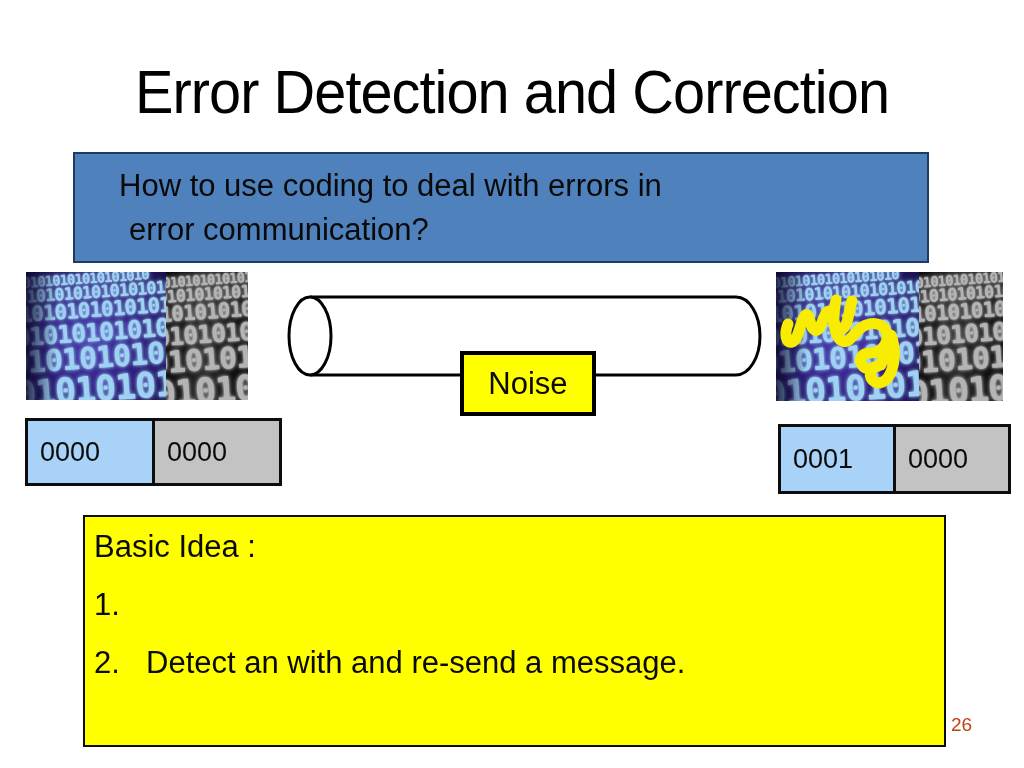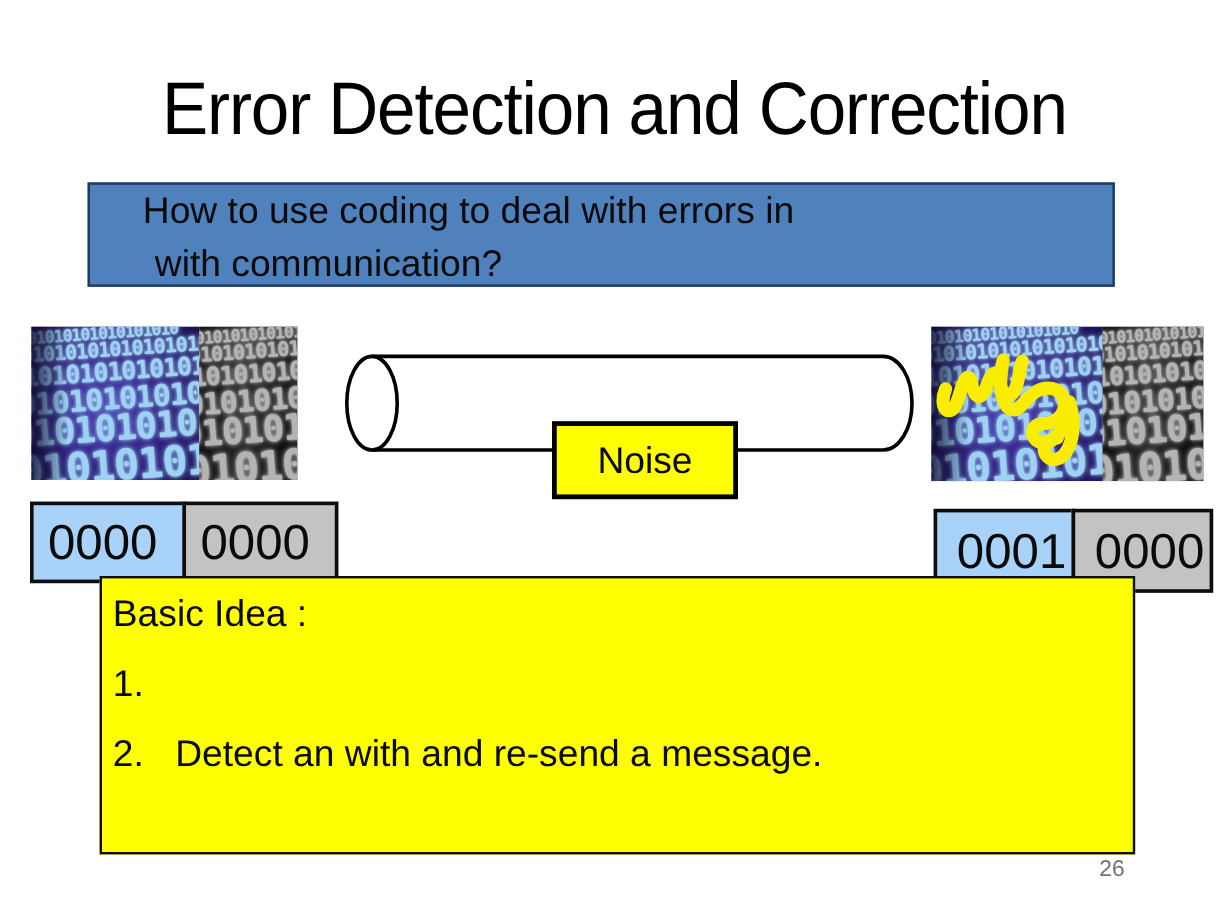--- a/index.html
+++ b/index.html
@@ -18,24 +18,24 @@
     position:absolute; top:56px; left:0; width:1024px;
     text-align:center;
     font-size:62px; font-weight:400; letter-spacing:-1px;
     transform:scaleX(0.93);
     color:#000;
     white-space:nowrap;
   }
 
   
   .question-box {
-    position:absolute; left:73px; top:152px; width:856px; height:87px;
+    position:absolute; left:73px; top:152px; width:856px; height:111px;
     background:#4f81bd;
     border:2px solid #1c3c62;
-    padding:0 10px 0 44px;
+    padding:10px 10px 0 44px;
     font-size:31px; line-height:44px;
     color:#0a0a0a;
   }
   .question-box .line2 { padding-left:10px; }
 
   
   .binary-img {
     position:absolute;
     display:flex;
     overflow:hidden;
@@ -65,70 +65,70 @@
   .bin-blue .bin-lines { color:#9fd2f2; text-shadow:0 0 5px rgba(150,210,255,.95), 0 0 2px rgba(190,230,255,.9); }
   .bin-gray .bin-lines { color:#b4b4b4; text-shadow:0 0 5px rgba(210,210,210,.9), 0 0 2px rgba(240,240,240,.8); }
 
   .scribble-svg { position:absolute; inset:0; width:100%; height:100%; }
 
   
   .channel-svg { position:absolute; left:280px; top:292px; width:500px; height:90px; }
 
   
   .noise-box {
-    position:absolute; left:460px; top:351px; width:155px; height:65px;
+    position:absolute; left:460px; top:351px; width:136px; height:65px;
     background:#ffff00;
     border:4px solid #000;
     display:flex; align-items:center; justify-content:center;
     font-size:31px; color:#0a0a0a;
   }
 
   
   .codeword { position:absolute; display:flex; }
   .codeword.sender   { left:25px;  top:418px; }
   .codeword.receiver { left:778px; top:424px; }
   .cell {
     height:68px;
     border:3px solid #0d0d0d;
     display:flex; align-items:center;
     padding-left:12px;
-    font-size:41px; color:#0a0a0a;
+    font-size:27px; color:#0a0a0a;
   }
   .sender .cell { width:130px; }
-  .receiver .cell { width:118px; height:70px;justify-content:center; }
+  .receiver .cell { width:118px; height:70px; }
   .cell.data   { background:#a9d2f8; }
   .cell.parity { background:#c3c3c3; margin-left:-3px; }
 
   
   .idea-box {
-    position:absolute; left:83px; top:480px; width:863px; height:232px;
+    position:absolute; left:83px; top:515px; width:863px; height:232px;
     background:#ffff00;
     border:2px solid #0d0d0d;
     padding:12px 0 0 9px;
     font-size:31px; color:#0a0a0a;
   }
   .idea-heading { margin-bottom:22px; }
   .idea-item { display:flex; margin-bottom:22px; }
   .idea-item .num { width:52px; flex:none; }
   .idea-item.continuation { padding-left:50px; }
 
   
   .page-number {
-    position:absolute; left:916px; top:714px;
-    font-size:19px; color:#737373;
+    position:absolute; left:951px; top:714px;
+    font-size:19px; color:#c2410c;
   }
 </style>
 </head>
 <body>
 
 <h1 class="slide-title">Error Detection and Correction</h1>
 
 <div class="question-box">
   <div class="line1">How to use coding to deal with errors in</div>
-  <div class="line2">with communication?</div>
+  <div class="line2">error communication?</div>
 </div>
 
 <div class="binary-img left">
   <div class="bin-part bin-blue">
     <div class="bin-lines">
         <div style="font-size: 14px; margin-left: -22px;">10101010101010101010</div>
         <div style="font-size: 17px; margin-left: -15px;">10101010101010101010</div>
         <div style="font-size: 21px; margin-left: -28px;">10101010101010101010</div>
         <div style="font-size: 25px; margin-left: -25px;">10101010101010101010</div>
         <div style="font-size: 30px; margin-left: -34px;">10101010101010101010</div>

